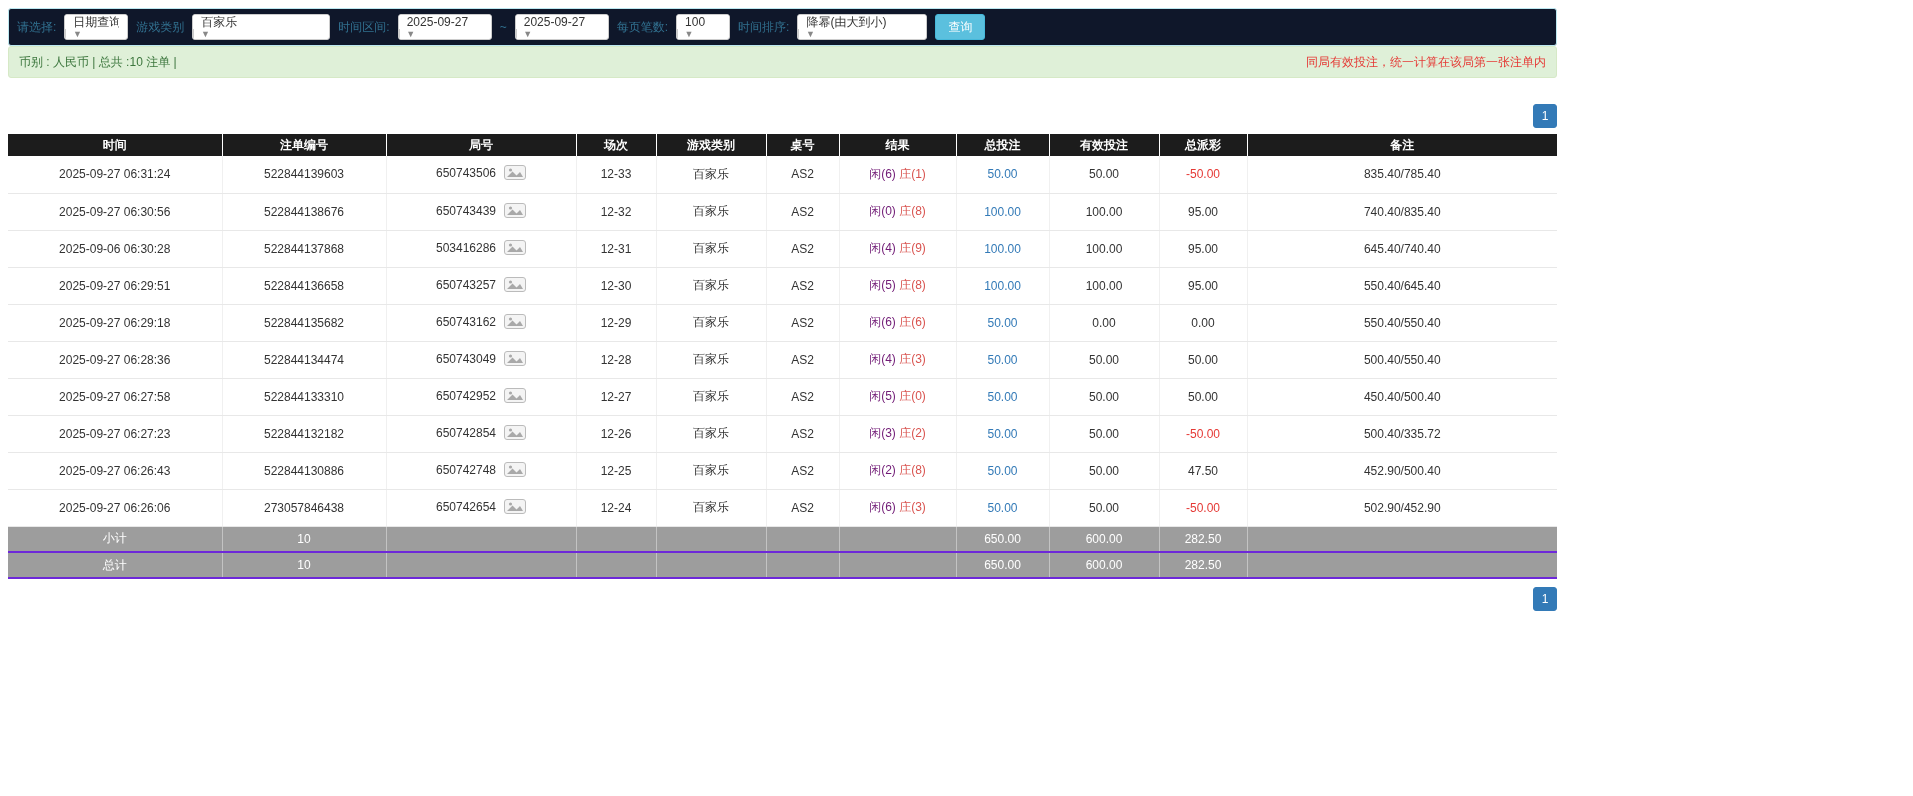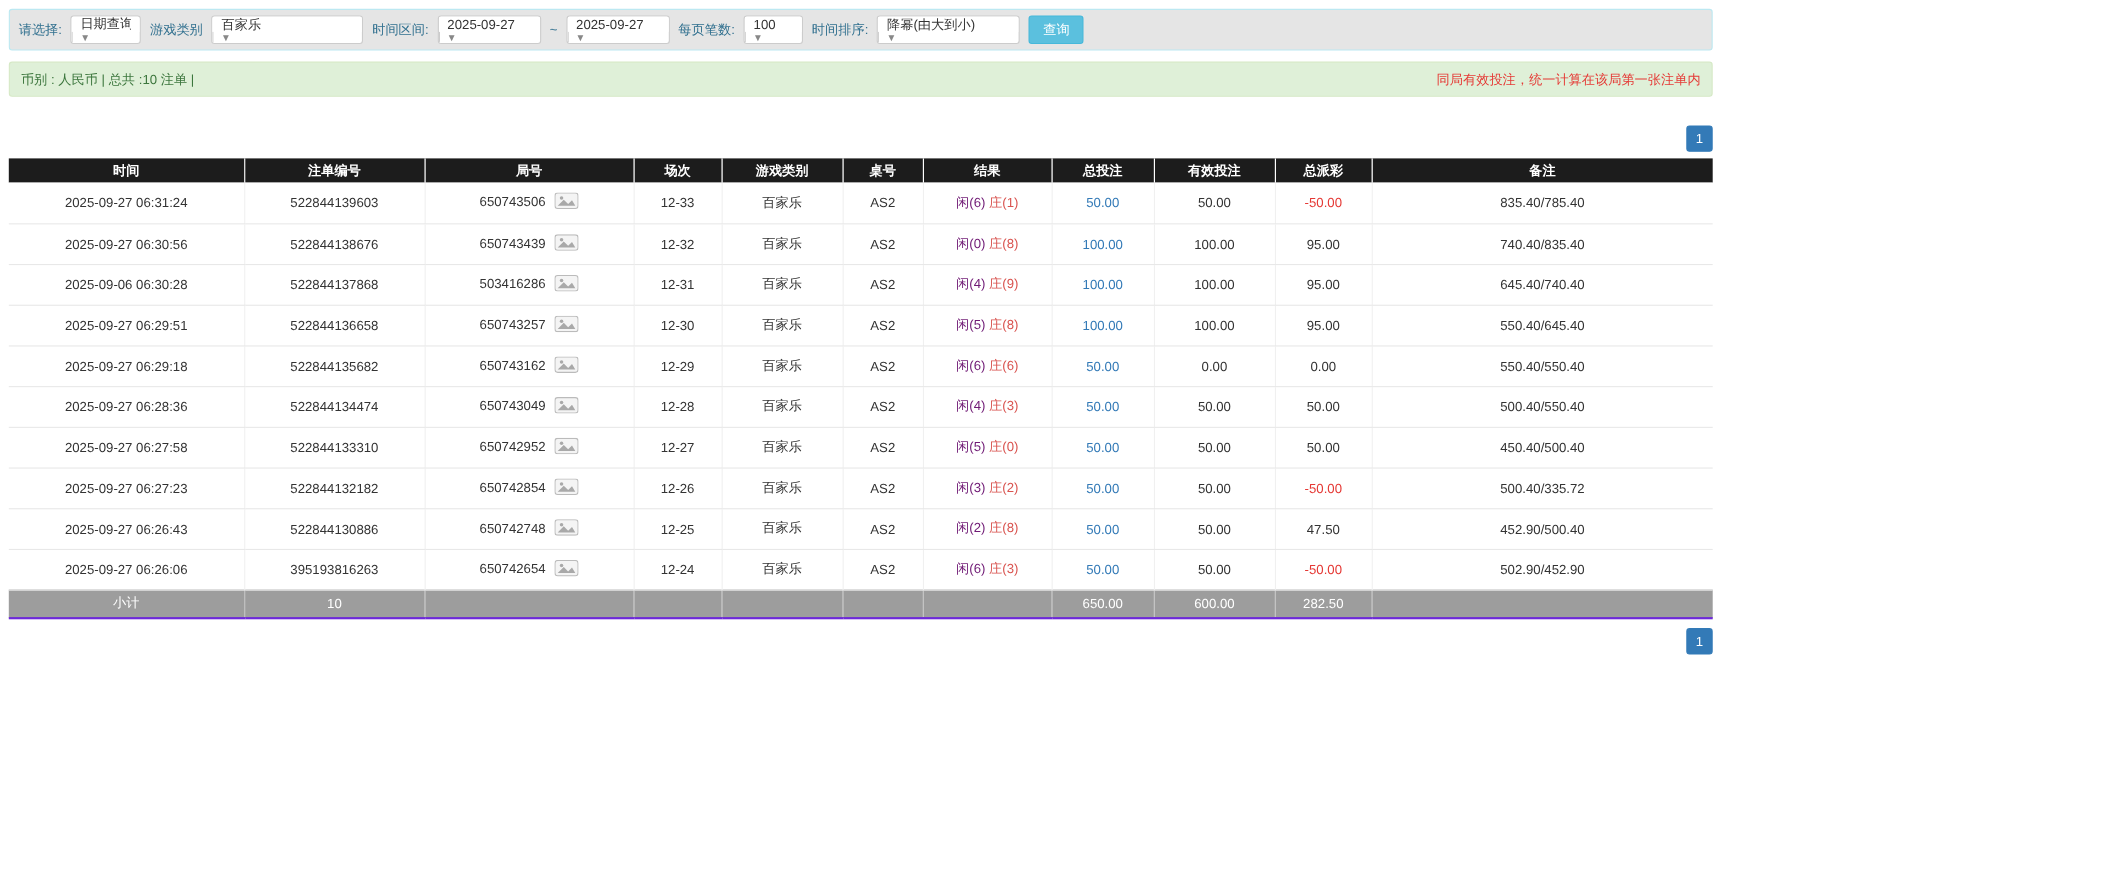--- a/index.html
+++ b/index.html
@@ -8,21 +8,21 @@
     font-family:"Liberation Sans","DejaVu Sans",sans-serif;
     font-size:12px; color:#333;
     width:1913px; min-height:796px; overflow:hidden;
   }
   .page { width:1557px; padding:8px 0 0 8px; }
 
   .page-title { font-size:16px; font-weight:400; color:#333; padding:4px 0 14px 2px; }
 
   
   .filter-bar {
-    background:#e5e5e5; border:1px solid #bce8f1; border-radius:3px;
+    background:#0f172a; border:1px solid #bce8f1; border-radius:3px;
     padding:6px 8px; display:flex; align-items:center; gap:8px; height:38px;
   }
   .filter-label { color:#31708f; white-space:nowrap; }
   .combo {
     display:flex; align-items:stretch; height:26px; background:#fff;
     border:1px solid #ccc; border-radius:3px; overflow:hidden;flex-direction:column;
   }
   .combo input {
     border:none; outline:none; padding:0 8px; font-size:12px; color:#333;
     font-family:"Liberation Sans","DejaVu Sans",sans-serif; background:#fff;
@@ -36,21 +36,21 @@
   .w-size { width:52px; } .w-sort { width:128px; }
   .tilde { color:#31708f; }
   .search-button {
     height:26px; padding:0 12px; background:#5bc0de; border:1px solid #46b8da;
     border-radius:3px; color:#fff; font-size:12px; cursor:pointer;
     font-family:"Liberation Sans","DejaVu Sans",sans-serif;
   }
 
   
   .summary-bar {
-    margin-top:10px; background:#dff0d8; border:1px solid #d6e9c6; border-radius:3px;
+    background:#dff0d8; border:1px solid #d6e9c6; border-radius:3px;
     padding:8px 10px; display:flex; justify-content:space-between; align-items:center;
     color:#3c763d; height:32px;
   }
   .summary-notice { color:#e53935; }
 
   
   .pagination-row { display:flex; justify-content:flex-end; margin:26px 0 6px; }
   .pagination-row.bottom { margin:8px 0 10px; }
   .page-btn {
     min-width:24px; height:24px; padding:0 6px; background:#337ab7;
@@ -388,21 +388,21 @@
     <td>
       <a class="bet-link">50.00</a>
     </td>
     <td>50.00</td>
     <td class="payout">47.50</td>
     <td>452.90/500.40</td>
   </tr>
 
   <tr>
     <td>2025-09-27 06:26:06</td>
-    <td>395193816263</td>
+    <td>273057846438</td>
     <td class="round-cell">
       <span>650742654</span><span class="round-icon"><svg width="22" height="15" viewBox="0 0 22 15">
                 <rect x="0.5" y="0.5" width="21" height="14" rx="2.5" fill="#f4f4f4" stroke="#bbb"></rect>
                 <circle cx="6.5" cy="5" r="1.6" fill="#a9a9a9"></circle>
                 <path d="M3 12 L8.5 6.5 L12.5 10.5 L16 7 L19 12 Z" fill="#a9a9a9"></path>
               </svg></span>
     </td>
     <td>12-24</td>
     <td>百家乐</td>
     <td>AS2</td>
@@ -425,20 +425,33 @@
         <td></td>
           <td></td>
         <td></td>
           <td></td>
         <td></td>
         <td>650.00</td>
         <td>600.00</td>
         <td>282.50</td>
         <td></td>
       </tr>
+      <tr>
+        <td>总计</td>
+        <td>10</td>
+        <td></td>
+          <td></td>
+        <td></td>
+          <td></td>
+        <td></td>
+        <td>650.00</td>
+        <td>600.00</td>
+        <td>282.50</td>
+        <td></td>
+      </tr>
     </tfoot>
   </table>
 
   <div class="pagination-row bottom">
     <button class="page-btn">1</button>
   </div>
 
 </div>
 
 </body></html>

